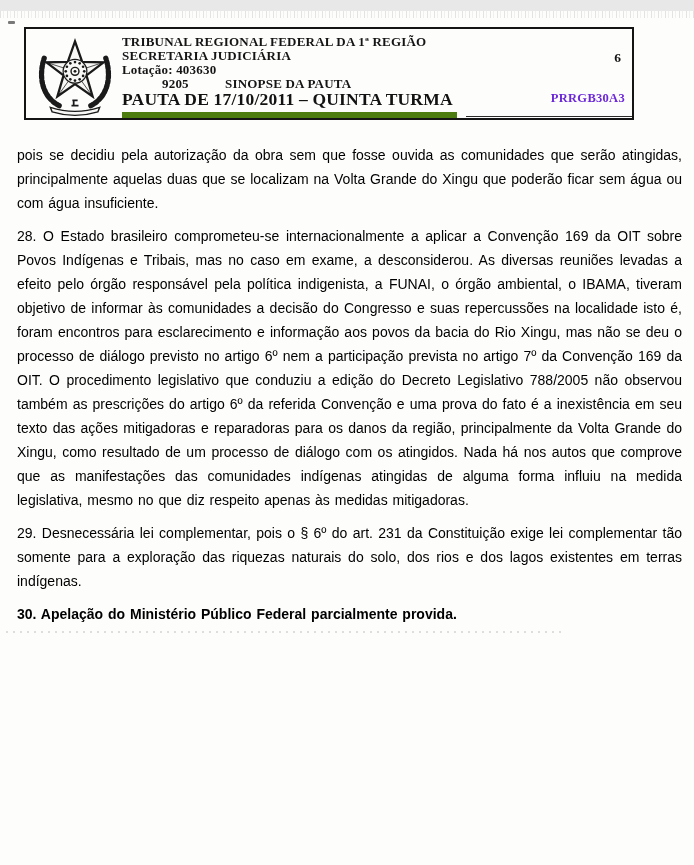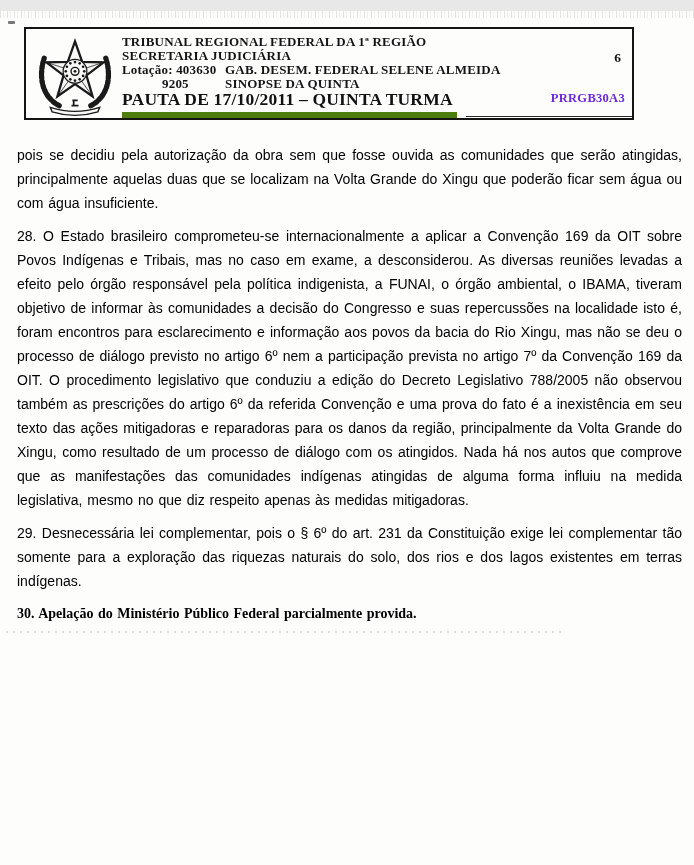--- a/index.html
+++ b/index.html
@@ -76,21 +76,21 @@
   
   .doc-body {
     position: absolute; left: 17px; top: 132px; width: 665px;
     font-family: "Liberation Sans", sans-serif;
     font-size: 14px; line-height: 24px;
     text-align: justify;
     color: #000000;
     word-spacing: 1px;
   }
   .doc-body p { margin: 0 0 9px 0; }
-  .doc-body p.bold { font-weight: bold; font-family: Liberation Serif, serif; }
+  .doc-body p.bold { font-weight: bold; }
 </style>
 </head>
 <body>
 
 <div class="page">
 
   <div class="artifact-top"></div>
   <div class="artifact-speck"></div>
   <div class="artifact-line"></div>
 
@@ -125,26 +125,25 @@
       <path d="M47,80 h6 M48.5,80 v6 M46,86 h8" fill="none" stroke="#1a1a1a" stroke-width="2"></path>
 
       <path d="M22,88 Q50,97 78,88 L76,93 Q50,101 24,93 Z" fill="#f7f7f5" stroke="#1a1a1a" stroke-width="1.6"></path>
     </svg>
 
     <div class="hline org-line1">TRIBUNAL REGIONAL FEDERAL DA 1ª REGIÃO</div>
     <div class="hline org-line2">SECRETARIA JUDICIÁRIA</div>
 
     <div class="hline lotacao-line">
       <span>Lotação: 403630</span>
-      <span class="col2">GAB. DESEM. FEDERAL SELENE ALMEIDA</span>
     </div>
 
     <div class="hline codigo-line">
       <span class="indent">9205</span>
-      <span class="col2">SINOPSE DA QUINTA</span>
+      <span class="col2">SINOPSE DA PAUTA</span>
     </div>
 
     <div class="page-number">6</div>
     <div class="doc-code">PRRGB30A3</div>
 
     <div class="title-rule"></div>
     <div class="pauta-title">PAUTA DE 17/10/2011 – QUINTA TURMA</div>
   </div>
 
   <div class="doc-body">

